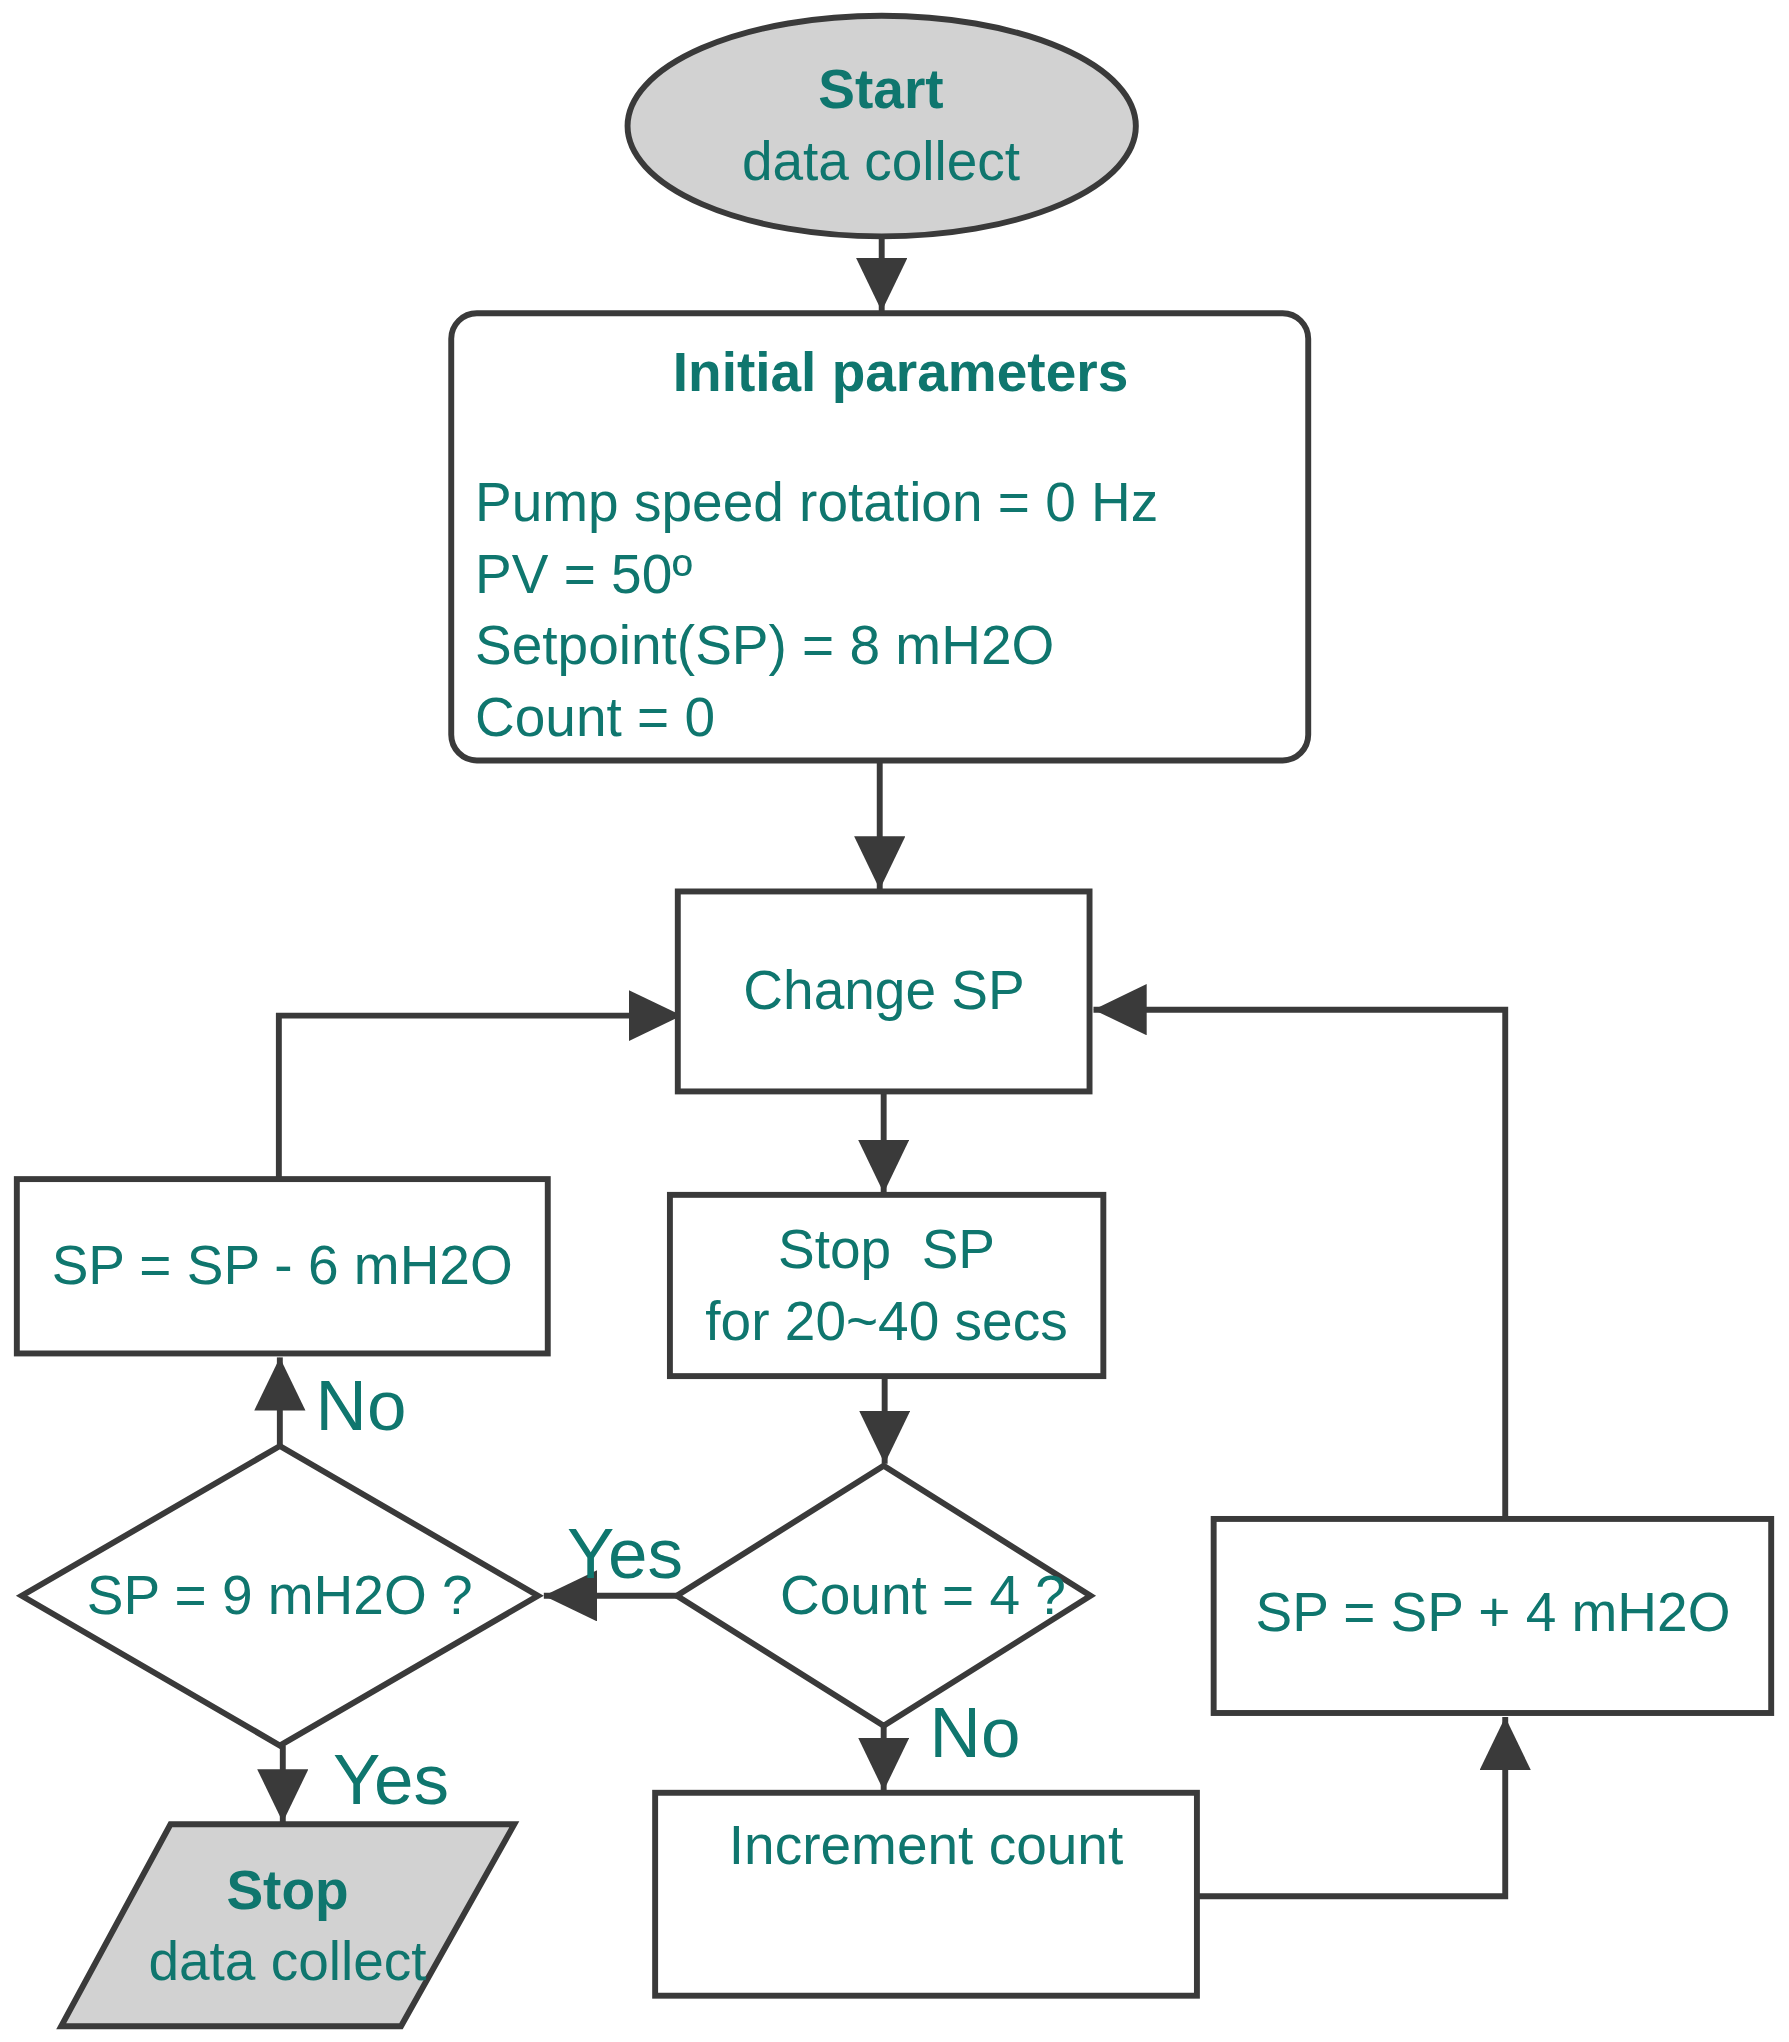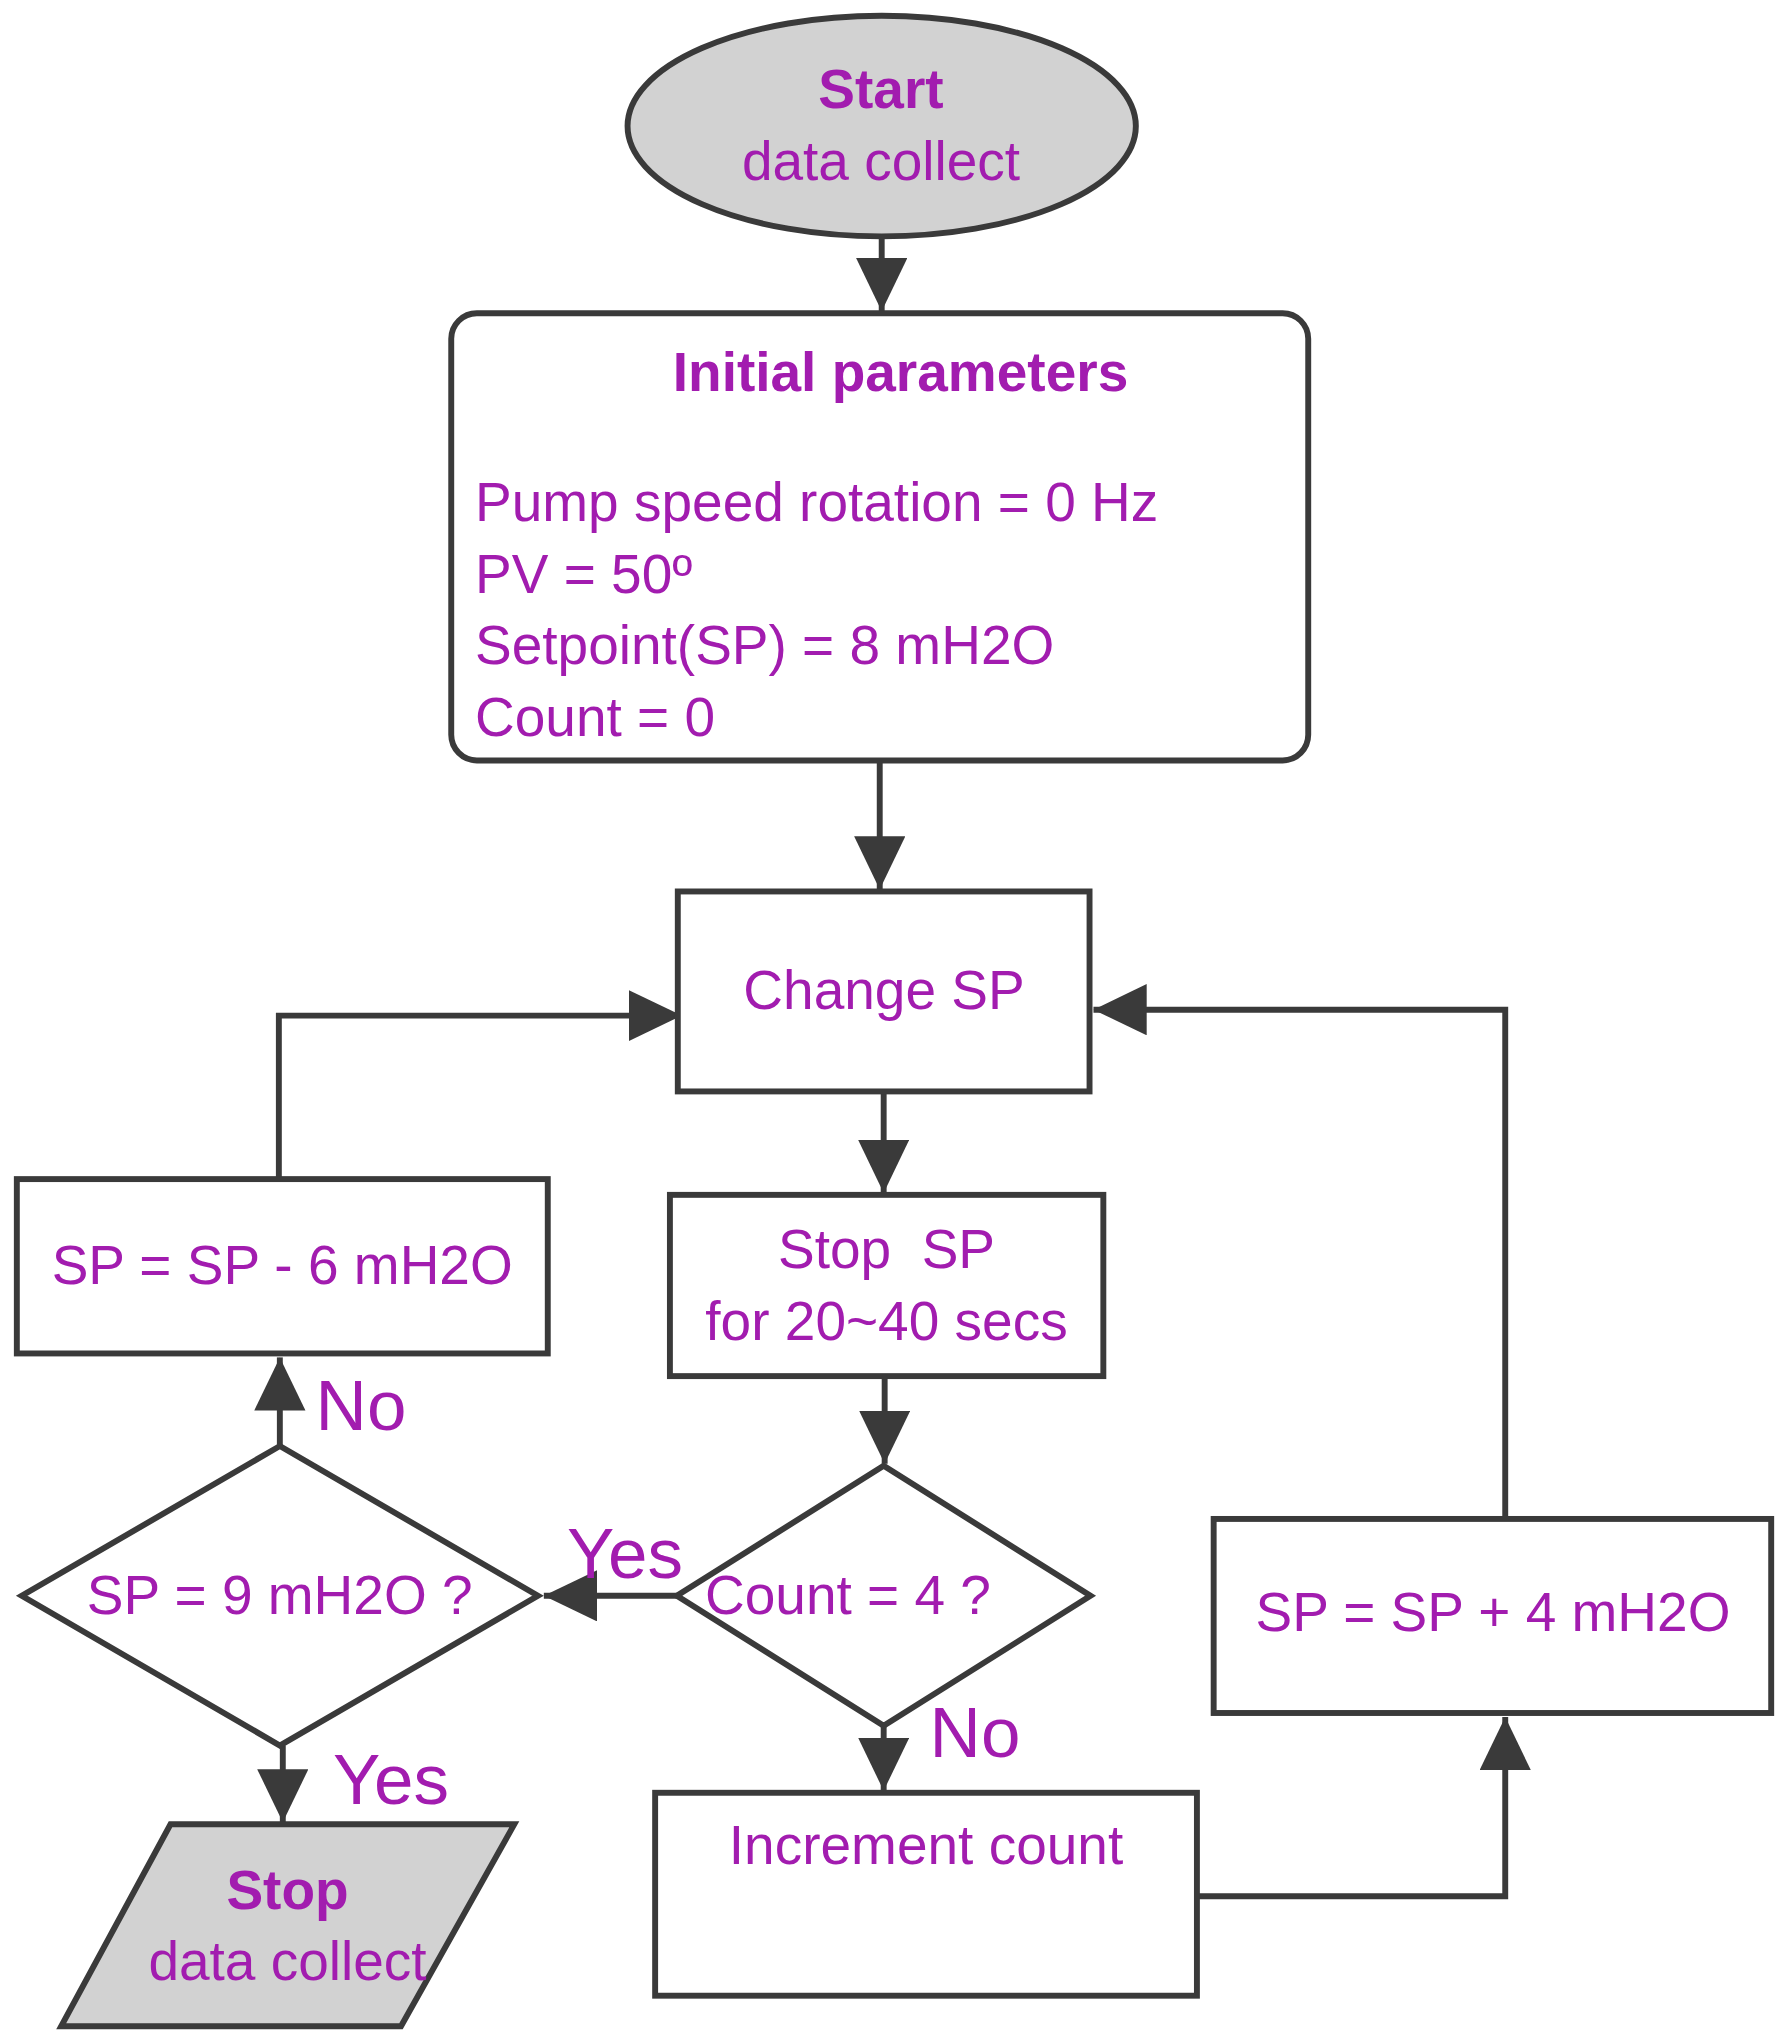--- a/index.html
+++ b/index.html
@@ -14,21 +14,21 @@
   .canvas svg{position:absolute;left:0;top:0;}
   .shape{fill:#ffffff;stroke:#3a3a3a;stroke-width:6;}
   .terminator{fill:#d2d2d2;stroke:#3a3a3a;stroke-width:6;}
   .edge{fill:none;stroke:#3a3a3a;stroke-width:6;}
   .label{
     position:absolute;
     display:flex;flex-direction:column;
     align-items:center;justify-content:center;
     text-align:center;
     font-size:55px;line-height:1.3;
-    color:#a21caf;
+    color:#0f766e;
     white-space:pre;
   }
   .label .line{white-space:pre;}
   .bold{font-weight:700;}
   .left-align{align-items:flex-start;text-align:left;}
   .edge-label{font-size:71px;}
 </style>
 </head>
 <body>
 
@@ -80,21 +80,21 @@
     <div class="line">Count = 0</div>
   </div>
 
   <div class="label" style="left:678px;top:891px;width:412px;height:200px;">Change SP</div>
 
   <div class="label" style="left:670px;top:1195px;width:433px;height:181px;">
     <div class="line">Stop  SP</div>
     <div class="line">for 20~40 secs</div>
   </div>
 
-  <div class="label" style="left:641px;top:1466px;width:414px;height:260px;">Count = 4 ?</div>
+  <div class="label" style="left:716px;top:1466px;width:414px;height:260px;">Count = 4 ?</div>
 
   <div class="label" style="left:21.7px;top:1446px;width:516px;height:299px;">SP = 9 mH2O ?</div>
 
   <div class="label" style="left:16.7px;top:1179px;width:531px;height:174px;">SP = SP - 6 mH2O</div>
 
   <div class="label" style="left:1214px;top:1516px;width:558px;height:194px;">SP = SP + 4 mH2O</div>
 
   <div class="label" style="left:655px;top:1744px;width:542px;height:203px;">Increment count</div>
 
   <div class="label" style="left:61px;top:1840px;width:453px;height:172px;">

